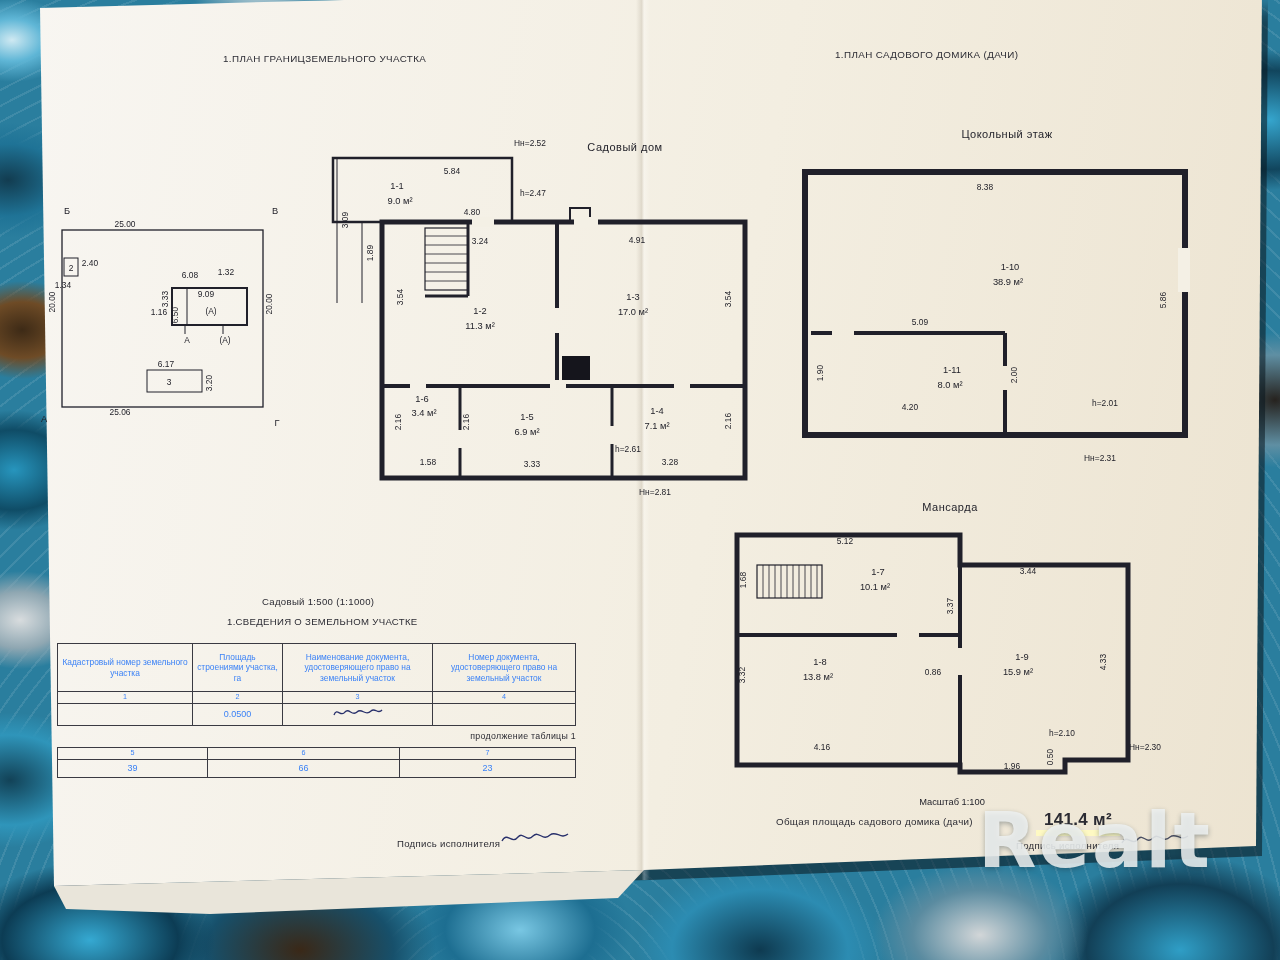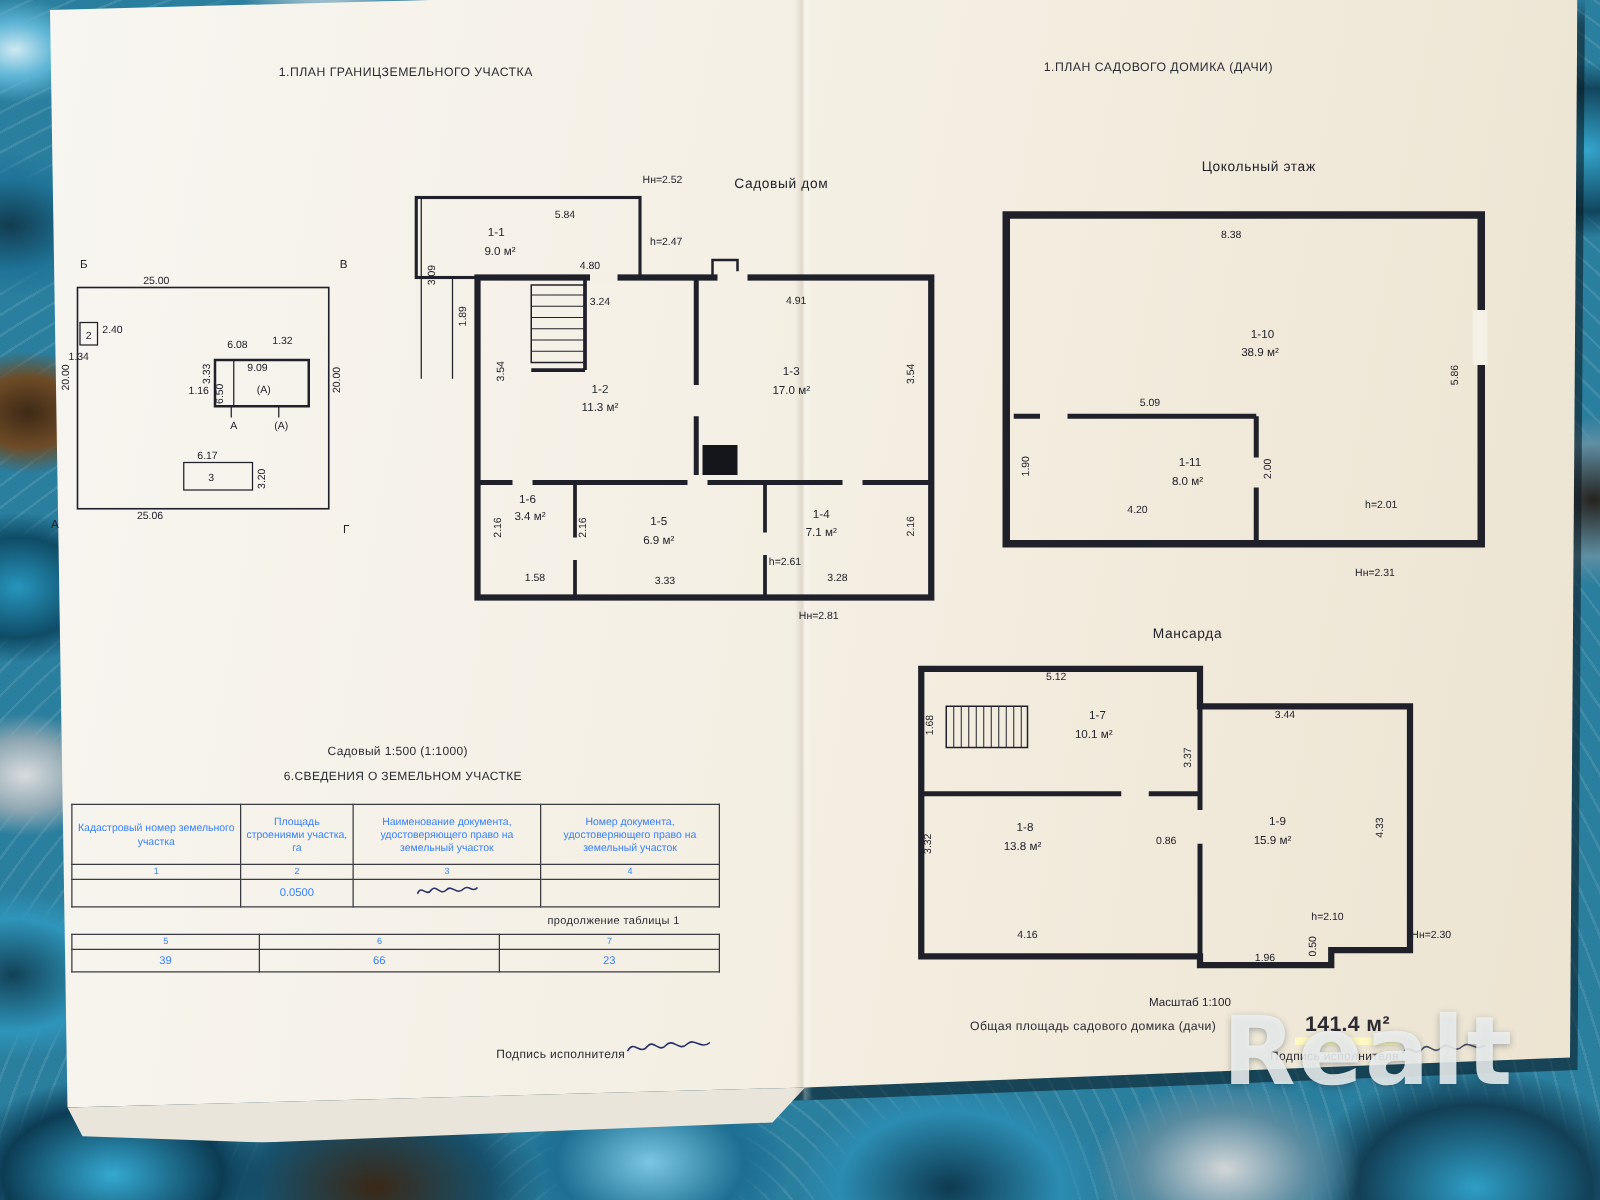--- a/index.html
+++ b/index.html
@@ -113,21 +113,21 @@
     <text class="f8" x="140" y="120" transform="rotate(-90 140 120)">6.50</text>
     <text class="f8" x="176" y="116">(А)</text>
     <text class="f8" x="152" y="145">А</text>
     <text class="f8" x="190" y="145">(А)</text>
     <text class="f8" x="131" y="169">6.17</text>
     <text class="f8" x="134" y="187">3</text>
     <text class="f8" x="174" y="188" transform="rotate(-90 174 188)">3.20</text>
   </svg>
 
   <div class="lbl" style="left:262px;top:596px">Садовый 1:500 (1:1000)</div>
-  <div class="lbl" style="left:227px;top:616px">6.СВЕДЕНИЯ О ЗЕМЕЛЬНОМ УЧАСТКЕ</div>
+  <div class="lbl" style="left:227px;top:616px">1.СВЕДЕНИЯ О ЗЕМЕЛЬНОМ УЧАСТКЕ</div>
 
   <table class="tbl t1" style="left:57px;top:643px;width:518px">
     <colgroup>
         <col style="width:135px">
         <col style="width:90px">
         <col style="width:150px">
         <col style="width:143px">
       </colgroup>
     <tbody>
         <tr class="hd">
@@ -146,21 +146,21 @@
       <td></td>
       <td>0.0500</td>
       <td><svg width="52" height="16" viewBox="0 0 52 16">
               <path class="sig" d="M2,10 C5,2 9,13 13,7 C17,2 20,12 25,7 C30,2 33,12 39,6 C43,2 46,10 50,5"></path>
             </svg></td>
       <td></td>
     </tr>
   </tbody>
     </table>
 
-  <div class="lbl" style="left:438px;top:731px;width:138px;font-size:8.8px">продолжение таблицы 1</div>
+  <div class="lbl" style="left:438px;top:731px;width:138px;text-align:right;font-size:8.8px">продолжение таблицы 1</div>
 
   <table class="tbl t2" style="left:57px;top:747px;width:518px">
     <colgroup>
         <col style="width:150px">
         <col style="width:192px">
         <col style="width:176px">
       </colgroup>
     <tbody>
     <tr class="rn">
       <td>5</td>

